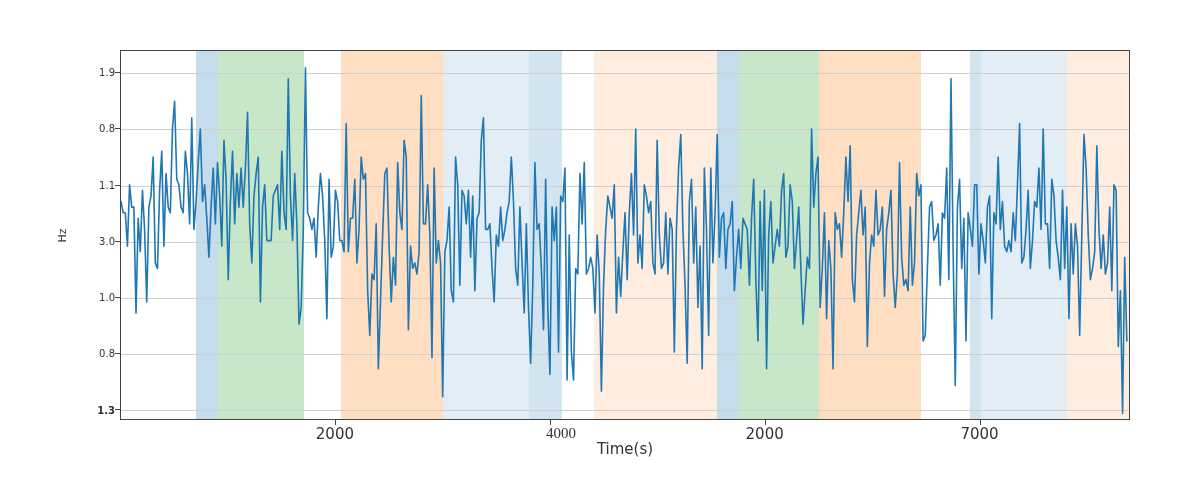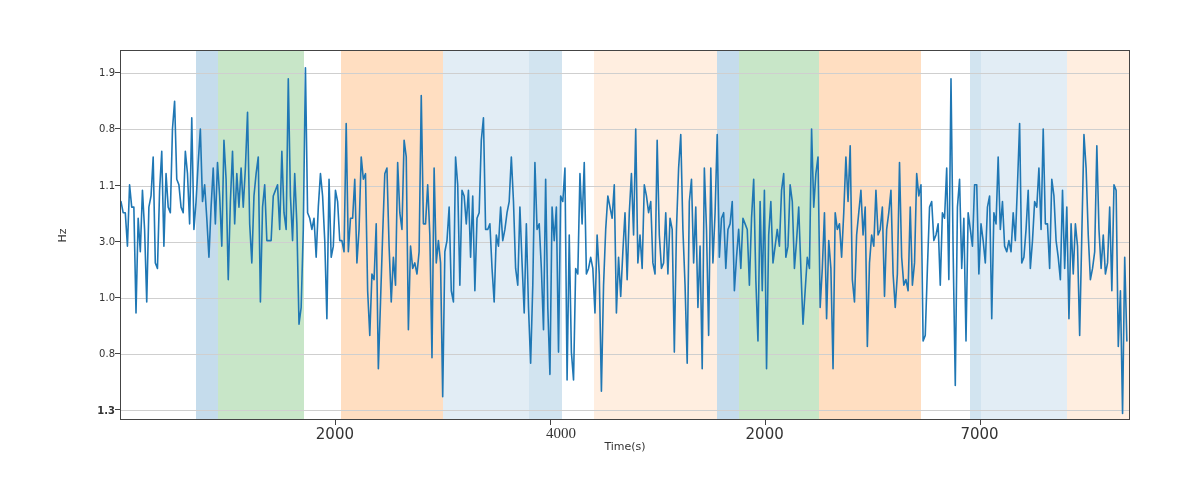--- a/index.html
+++ b/index.html
@@ -36,21 +36,21 @@
     box-sizing: border-box;
     overflow: hidden;
     background: #fff;
   }
   .xlabel {
     position: absolute;
     top: 440px;
     left: 120px;
     width: 1010px;
     text-align: center;
-    font-size: 11px;
+    font-size: 15px;
     color: #333;
   }
   .ylabel {
     position: absolute;
     left: 52px;
     top: 50px;
     height: 370px;
     width: 20px;
     display: flex;
     align-items: center;

